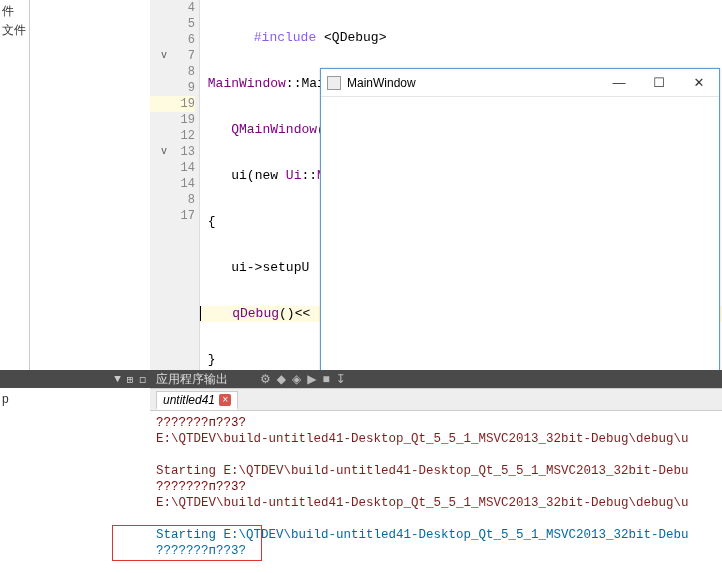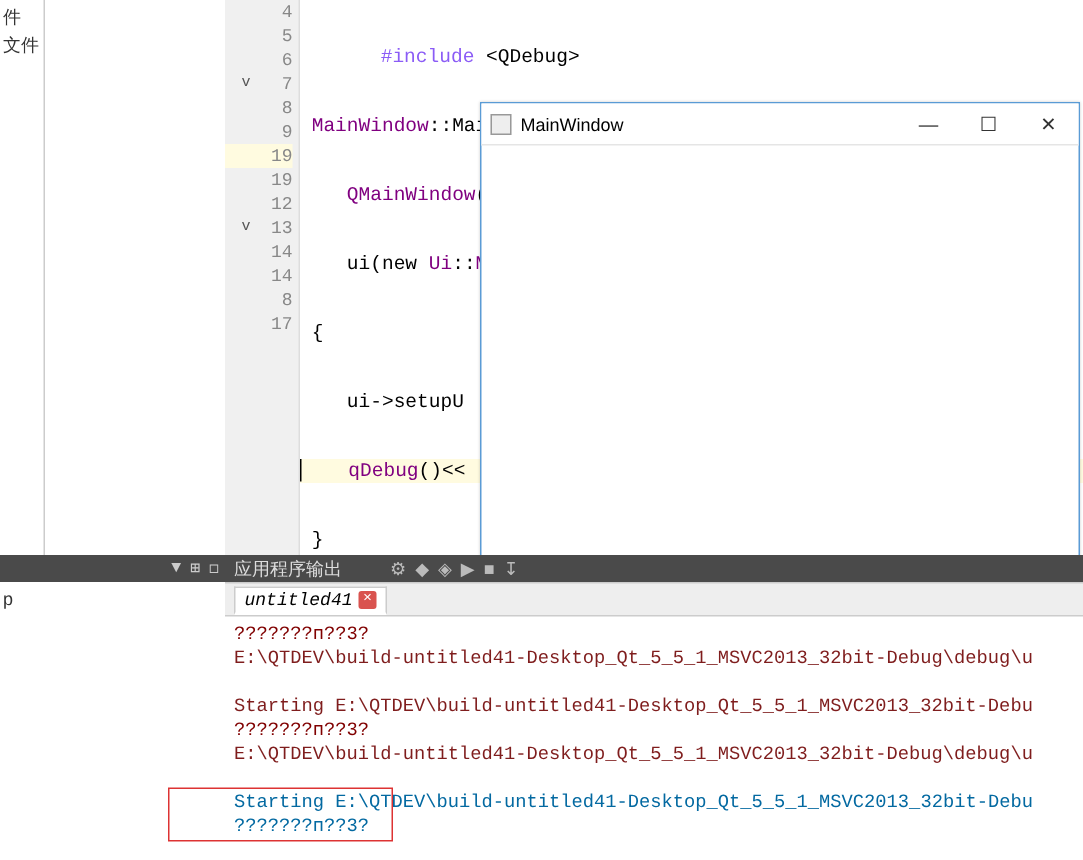--- a/index.html
+++ b/index.html
@@ -98,21 +98,21 @@
     color: #ddd; font-family: "Microsoft YaHei", sans-serif;
     font-size: 12px; padding-left: 6px; gap: 6px;
   }
   .outhdr .tool { color: #bbb; font-size: 12px; }
   
   .tabrow {
     position: absolute;
     left: 150px; top: 388px; right: 0; height: 22px;
     background: #eee; border-top: 1px solid #ccc;
     display: flex;
-    font-family: Liberation Mono, monospace;
+    font-family: Liberation Sans, sans-serif;
   }
   .tab {
     background: #fff; border: 1px solid #ccc; border-bottom: 2px solid #fff;
     padding: 1px 6px; margin: 2px 0 0 6px;
     font-style: italic; font-size: 12px;
     display: flex; align-items: center; gap: 4px;
   }
   .tab .close {
     width: 12px; height: 12px;
     background: #d9534f; color: #fff;

